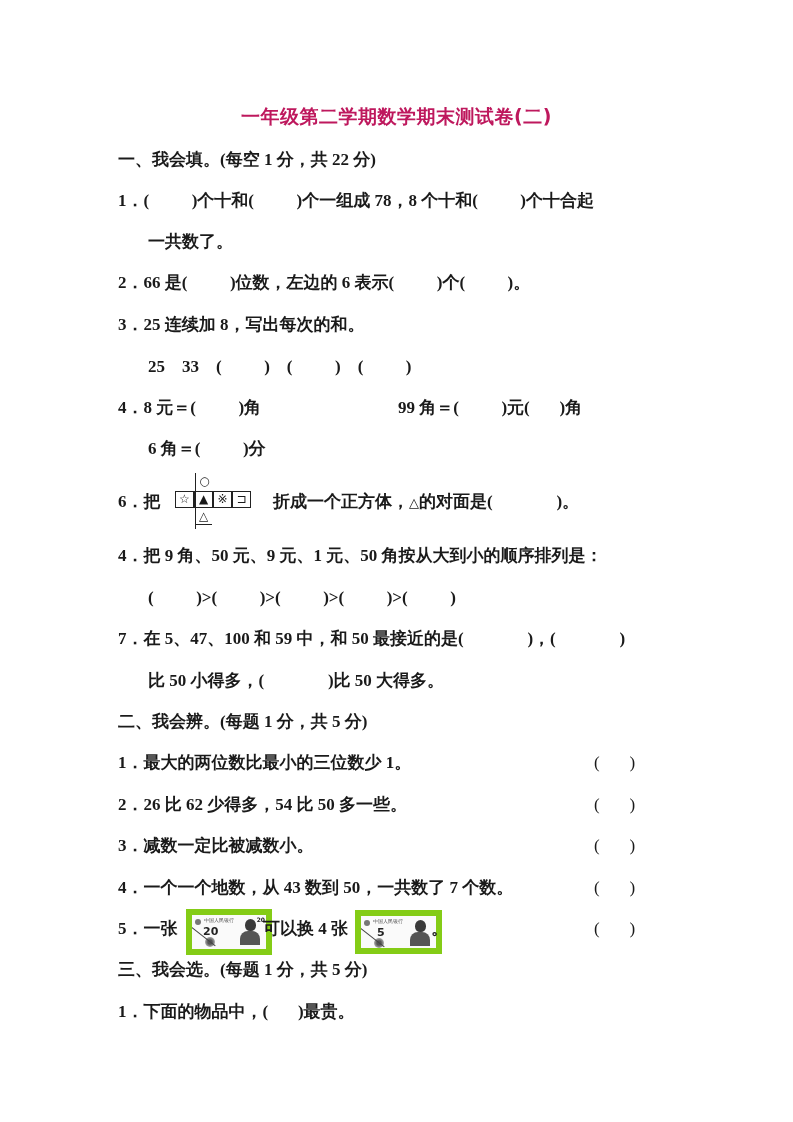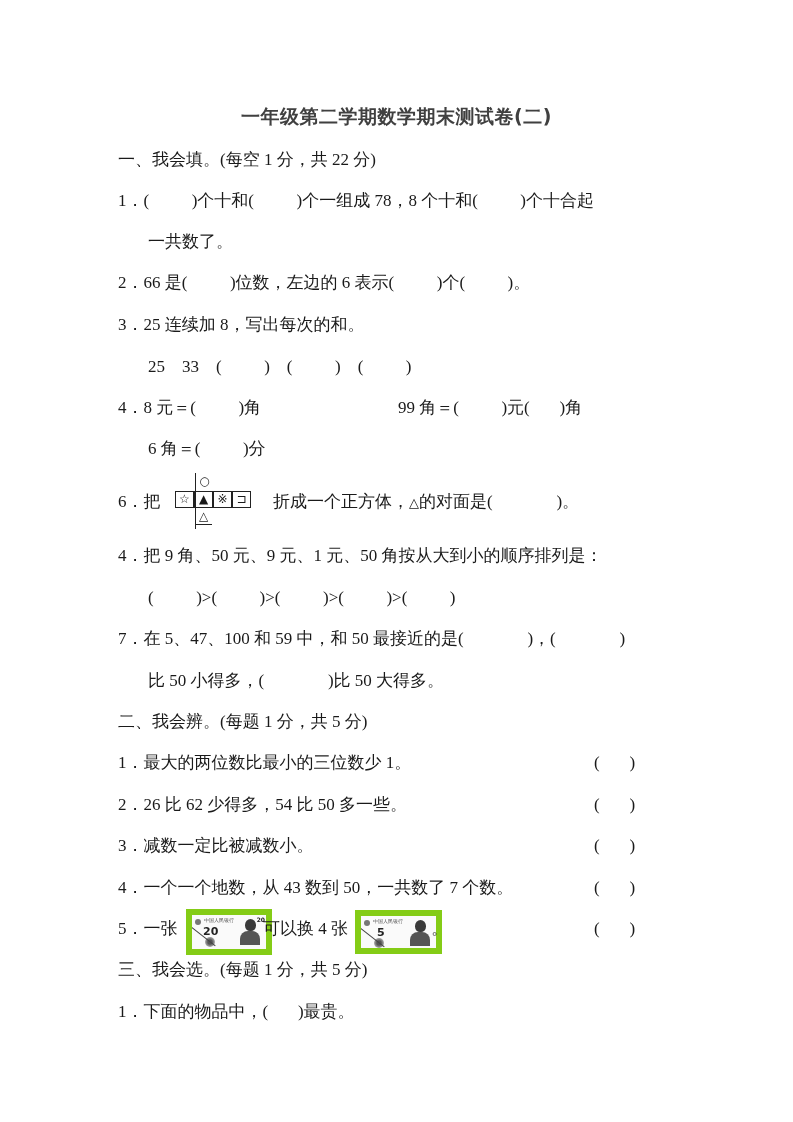--- a/index.html
+++ b/index.html
@@ -5,25 +5,26 @@
   html, body { margin: 0; padding: 0; background: #ffffff; }
   body {
     width: 793px; height: 1122px; position: relative; overflow: hidden;
     font-family: "Liberation Serif", "DejaVu Serif", serif;
     color: #1a1a1a;
   }
   .page { position: absolute; left: 0; top: 0; width: 793px; height: 1122px; }
   .title {
     position: absolute; top: 104px; left: 0; width: 793px; text-align: center;
     font-family: "DejaVu Sans", "Liberation Sans", sans-serif;
-    font-weight: bold; font-size: 19px; letter-spacing: 0.5px; color: #404040;
+    font-weight: bold; font-size: 19px; letter-spacing: 0.5px; color: #be185d;
   }
   .line {
     position: absolute; left: 118px; font-size: 17px; line-height: 22px;
     white-space: pre;
+    font-weight: bold;
   }
   .indent { left: 148px; }
   .judge {
     position: absolute; left: 594px; font-size: 17px; line-height: 22px; white-space: pre;
   }
   
   .net { position: absolute; left: 175px; top: 473px; width: 80px; height: 56px; }
   .net .cell {
     position: absolute; width: 17px; height: 15px; border: 1px solid #222;
     font-size: 12px; line-height: 15px; text-align: center; font-family: "DejaVu Sans", sans-serif;

